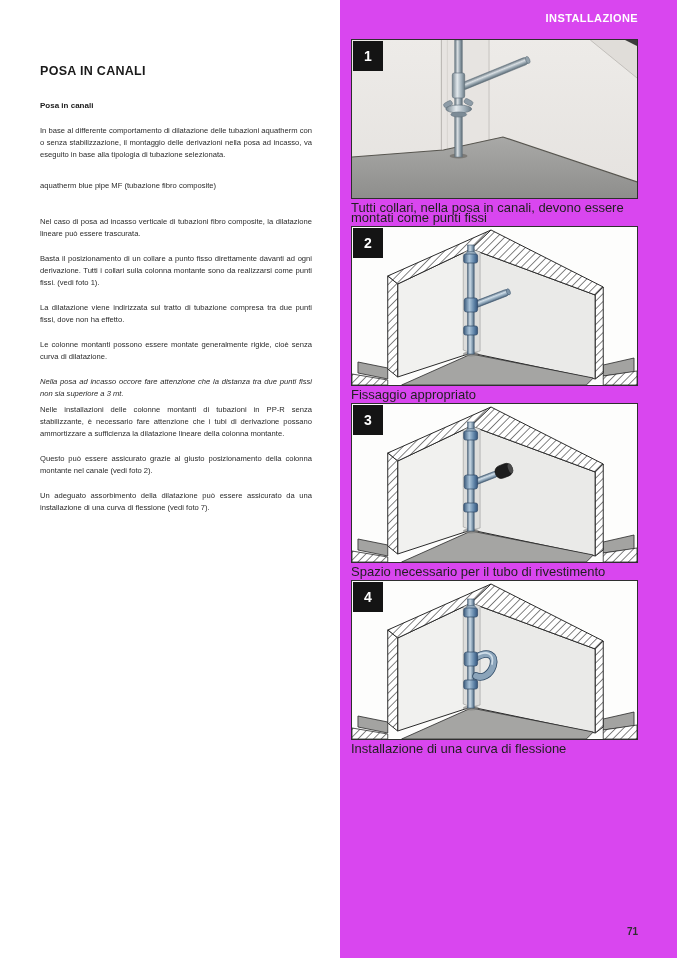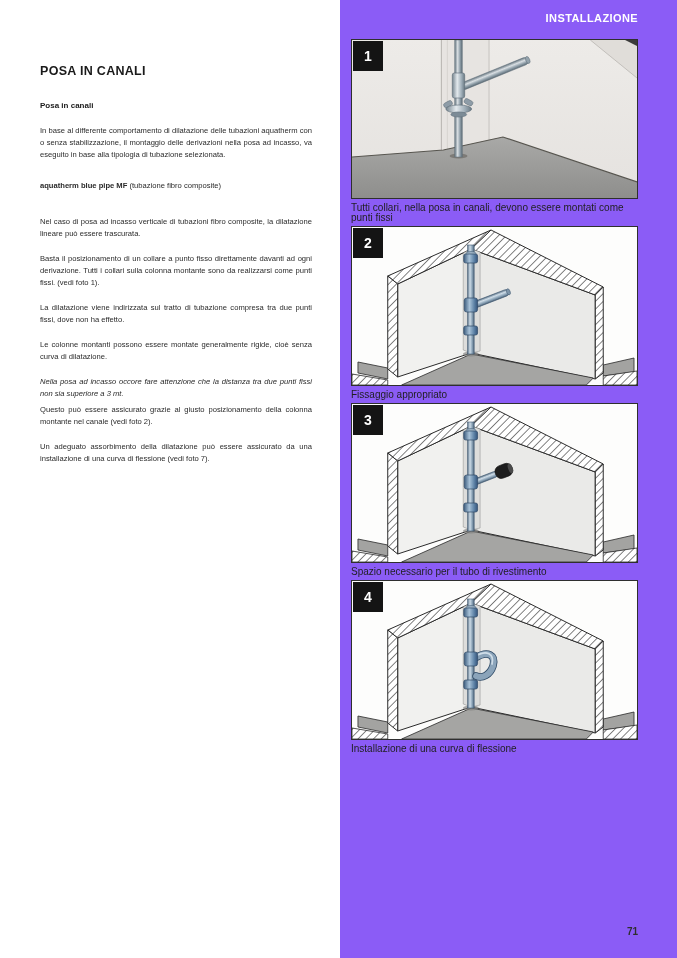--- a/index.html
+++ b/index.html
@@ -1,40 +1,40 @@
 <!DOCTYPE html>
 <html lang="it"><head>
 <meta charset="utf-8">
 <style>
   html,body{margin:0;padding:0;background:#ffffff;}
   .page{position:relative;width:677px;height:958px;background:#ffffff;overflow:hidden;
         font-family:"Liberation Sans","DejaVu Sans",sans-serif;color:#2a2a2a;}
 
   
-  .panel{position:absolute;left:340px;top:0;width:337px;height:958px;background:#8b5cf6;}
+  .panel{position:absolute;left:340px;top:0;width:337px;height:958px;background:#d946ef;}
   .panel-title{position:absolute;top:12px;right:39px;font-size:11px;font-weight:bold;
                letter-spacing:.4px;color:#ffffff;}
 
   
   .figures{position:absolute;left:11px;top:39px;width:287px;}
   .figure{margin-bottom:3px;}
   .fig-box{position:relative;width:285px;height:158px;border:1px solid #2f2f2f;background:#fdfdfc;}
   .fig-box svg{display:block;width:100%;height:100%;}
   .fig-badge{position:absolute;top:1px;left:1px;width:30px;height:30px;background:#141414;
              color:#ffffff;font-size:14px;font-weight:bold;display:flex;align-items:center;
              justify-content:center;}
-  .fig-caption{margin-top:4px;font-size:10px;line-height:10px;color:#1f1f1f;}
+  .fig-caption{margin-top:4px;font-size:13px;line-height:10px;color:#1f1f1f;}
 
   
   .article{position:absolute;left:40px;top:64px;width:280px;}
   .article h1{margin:0 0 23px 0;font-size:12.5px;font-weight:bold;letter-spacing:.3px;color:#1a1a1a;}
   .subtitle{margin:0 0 15px 0;font-size:8px;font-weight:bold;color:#1a1a1a;}
   .article p{margin:0 8px 13px 0;font-size:7.6px;line-height:12px;text-align:justify;}
   .product{font-size:7.8px;margin-bottom:24px !important;}
-  .product .b{font-weight:bold;}
+  .product .b{font-weight:normal;}
   .intro{margin-bottom:19px !important;}
   .tight{margin-bottom:4px !important;font-style:italic;}
 
   .page-number{position:absolute;top:926px;right:39px;font-size:10px;font-weight:bold;color:#2f2f2f;}
 </style>
 </head>
 <body>
 
 <svg width="0" height="0" style="position:absolute" aria-hidden="true">
   <defs>
@@ -94,20 +94,21 @@
   <div class="article">
     <h1>POSA IN CANALI</h1>
     <div class="subtitle">Posa in canali</div>
     <p class="intro">In base al differente comportamento di dilatazione delle tubazioni aquatherm con o senza stabilizzazione, il montaggio delle derivazioni nella posa ad incasso, va eseguito in base alla tipologia di tubazione selezionata.</p>
     <p class="product"><span class="b">aquatherm blue pipe MF</span><span> (tubazione fibro composite)</span></p>
     <p>Nel caso di posa ad incasso verticale di tubazioni fibro composite, la dilatazione lineare può essere trascurata.</p>
     <p>Basta il posizionamento di un collare a punto fisso direttamente davanti ad ogni derivazione. Tutti i collari sulla colonna montante sono da realizzarsi come punti fissi. (vedi foto 1).</p>
     <p>La dilatazione viene indirizzata sul tratto di tubazione compresa tra due punti fissi, dove non ha effetto.</p>
     <p>Le colonne montanti possono essere montate generalmente rigide, cioè senza curva di dilatazione.</p>
     <p class="tight">Nella posa ad incasso occore fare attenzione che la distanza tra due punti fissi non sia superiore a 3 mt.</p>
+    <p>Nelle installazioni delle colonne montanti di tubazioni in PP-R senza stabilizzante, è necessario fare attenzione che i tubi di derivazione possano ammortizzare a sufficienza la dilatazione lineare della colonna montante.</p>
     <p>Questo può essere assicurato grazie al giusto posizionamento della colonna montante nel canale (vedi foto 2).</p>
     <p>Un adeguato assorbimento della dilatazione può essere assicurato da una installazione di una curva di flessione (vedi foto 7).</p>
   </div>
 
   <div class="panel">
     <div class="panel-title">INSTALLAZIONE</div>
 
     <div class="figures">
 
       <div class="figure">

